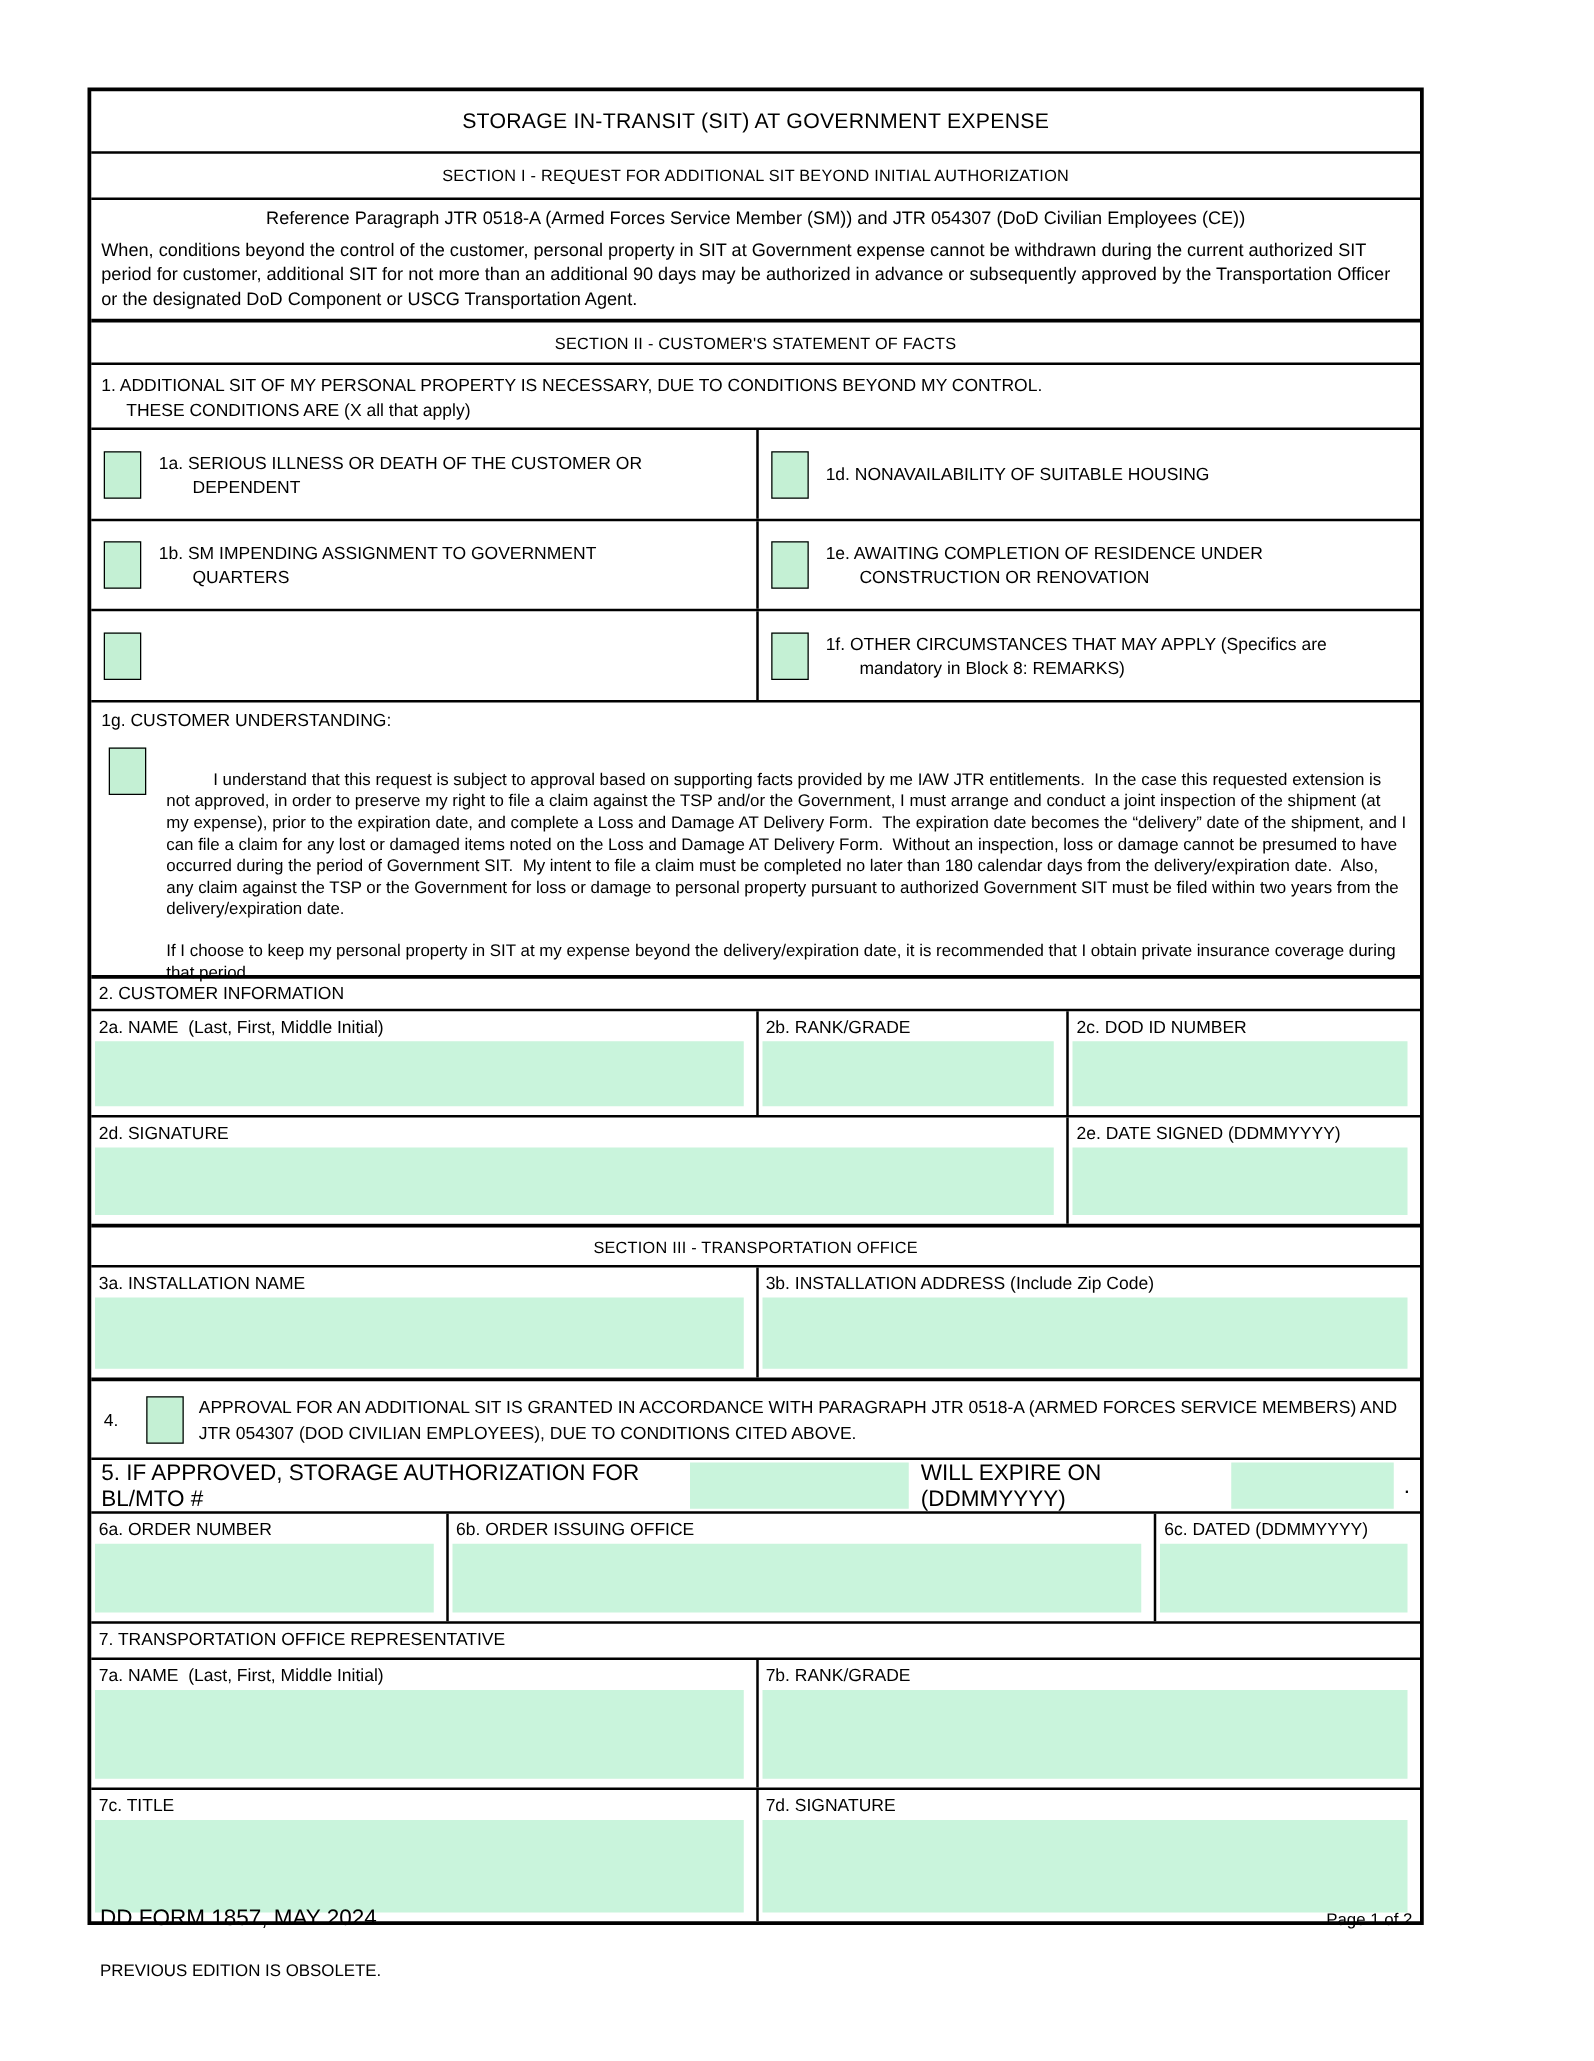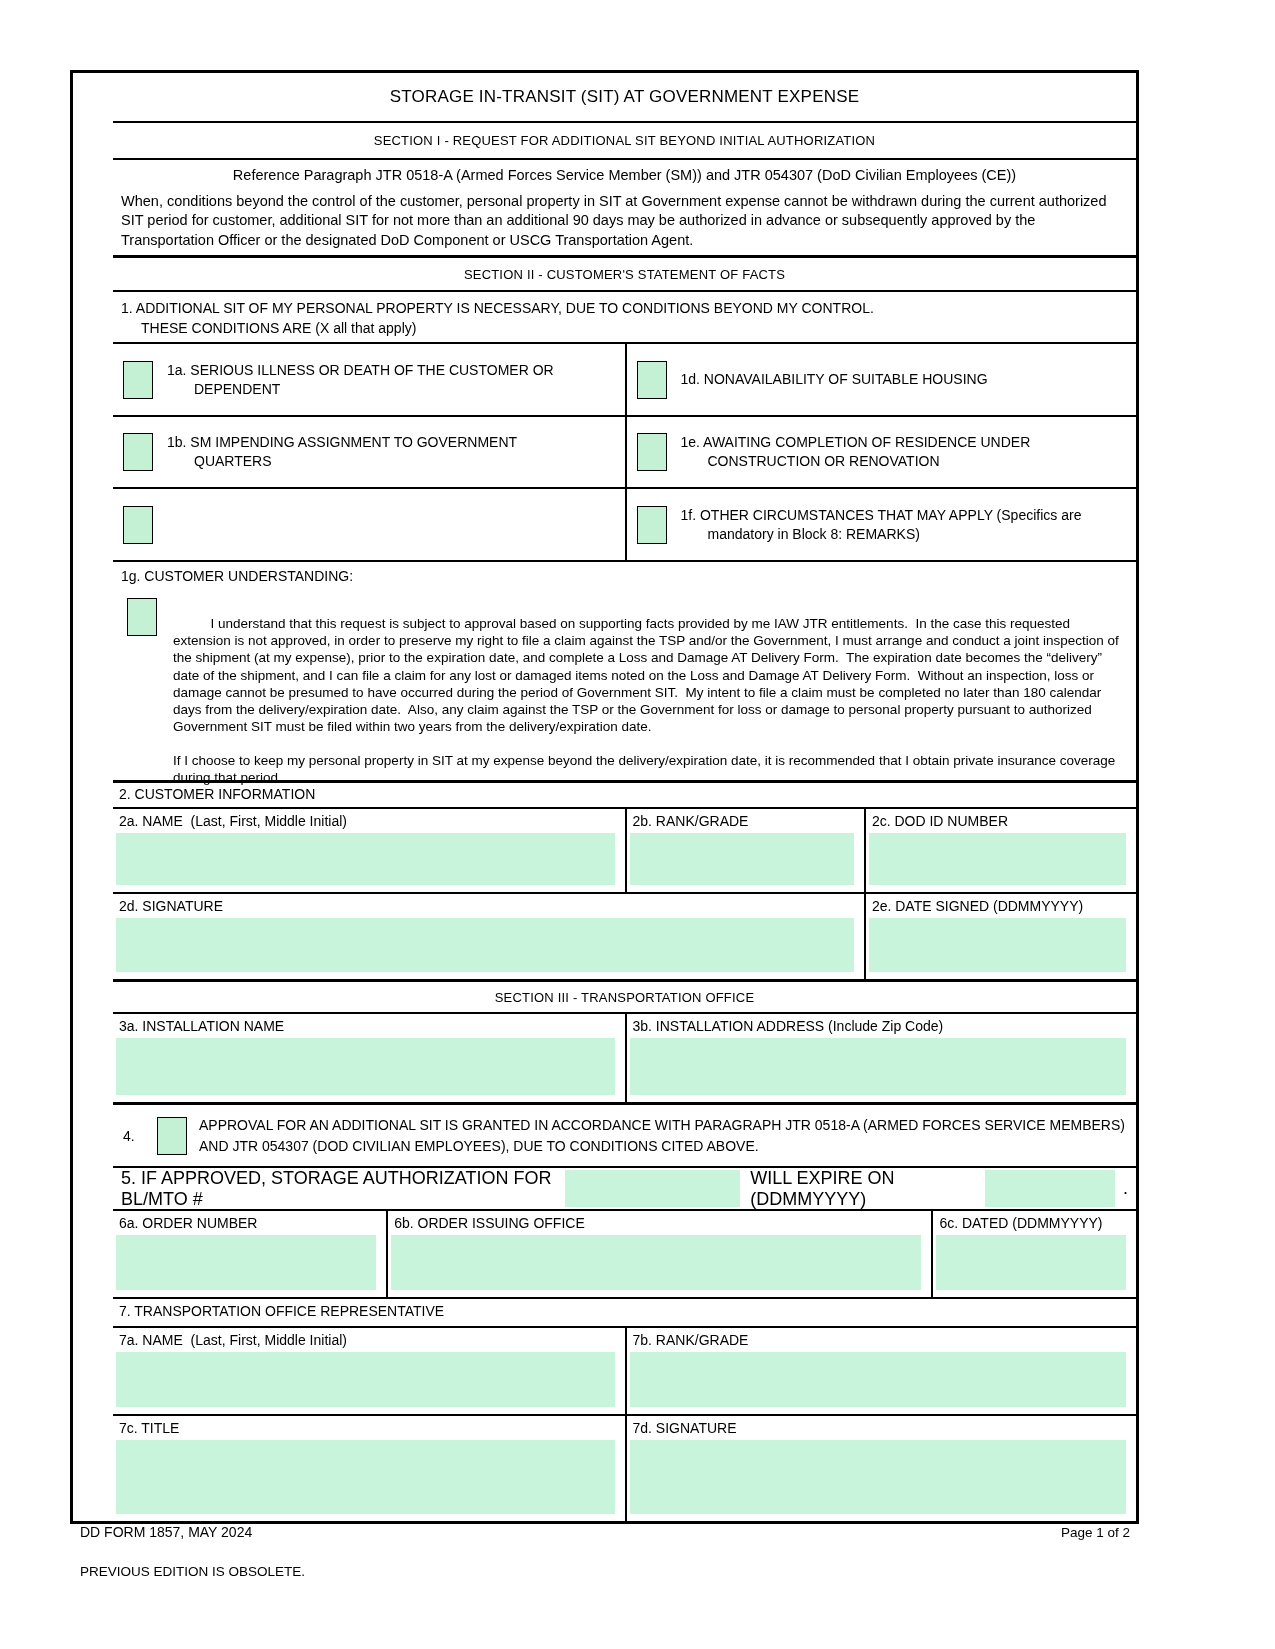--- a/index.html
+++ b/index.html
@@ -1,19 +1,19 @@
 <!DOCTYPE html>
 <html style="--field-bg: #c9f4dc; --checkbox-bg: #c4f0d4;"><head>
 <meta charset="utf-8">
 <style>
   html,body{margin:0;padding:0;background:#ffffff;}
   body{font-family:"Liberation Sans", sans-serif;color:#000;}
   .page{position:relative;width:1275px;height:1649px;background:#fff;overflow:hidden;}
   .form{position:absolute;left:70px;top:70px;width:1069px;border:3px solid #000;box-sizing:border-box;background:#fff;}
-  .row{display:flex;box-sizing:border-box;border-top:2px solid #000;margin-left:40px;}
+  .row{display:flex;box-sizing:border-box;border-top:2px solid #000;}
   .row.first{border-top:none;}
   .row.t3{border-top:3px solid #000;}
   .center-bar{justify-content:center;align-items:center;font-size:13px;letter-spacing:.2px;}
   .title-bar{font-size:17px;}
   .cell{box-sizing:border-box;display:flex;flex-direction:column;min-width:0;}
   .cell + .cell{border-left:2px solid #000;}
   .cell-label{padding:4px 24px 0 6px;font-size:14px;white-space:pre-wrap;line-height:1.2;}
   .field-box{background:var(--field-bg,#c9f4dc);flex:1;margin:3px 10px 7px 3px;}
   .checkbox{width:30px;height:38px;background:var(--checkbox-bg,#c4f0d4);border:1px solid #000;flex:none;box-sizing:border-box;}
   .cond{flex-direction:row;align-items:center;padding:6px 10px;gap:14px;display:flex;}
@@ -27,21 +27,21 @@
   .g1-body{display:flex;gap:16px;padding-left:6px;}
   .g1-text{font-size:13.5px;line-height:1.27;white-space:pre-wrap;padding-right:2px;}
   .g1-text .p2{display:block;}
   .item4{flex-direction:row;align-items:center;padding:6px 10px;display:flex;gap:12px;font-size:14px;}
   .item4-num{width:22px;}
   .item4-text{flex:1;line-height:1.5;}
   .item5{flex-direction:row;align-items:center;display:flex;padding:0 8px;font-size:18px;height:43px;}
   .inline-box{background:var(--field-bg,#c9f4dc);height:37px;flex:none;}
   .footer{position:absolute;left:80px;top:1524px;width:1050px;font-size:14px;}
   .footer-line1{display:flex;justify-content:space-between;align-items:baseline;}
-  .footer-form{font-size:14px;}
+  .footer-form{font-size:18px;}
   .footer-page{font-size:13.5px;}
   .footer-note{margin-top:24px;font-size:13.5px;}
 </style>
 </head>
 <body>
 
 <div class="page">
   <div class="form">
 
     <div class="row first center-bar title-bar" style="height:48px">
@@ -186,21 +186,21 @@
       <div class="cell" style="width:20%">
         <div class="cell-label">6c. DATED (DDMMYYYY)</div>
         <div class="field-box"></div>
       </div>
     </div>
 
     <div class="row" style="height:29px">
       <div class="cell cell-label" style="width:100%;padding-top:4px">7. TRANSPORTATION OFFICE REPRESENTATIVE</div>
     </div>
 
-    <div class="row" style="height:88px">
+    <div class="row" style="height:104px">
       <div class="cell" style="width:50%">
         <div class="cell-label">7a. NAME  (Last, First, Middle Initial)</div>
         <div class="field-box"></div>
       </div>
       <div class="cell" style="width:50%">
         <div class="cell-label">7b. RANK/GRADE</div>
         <div class="field-box"></div>
       </div>
     </div>
 

